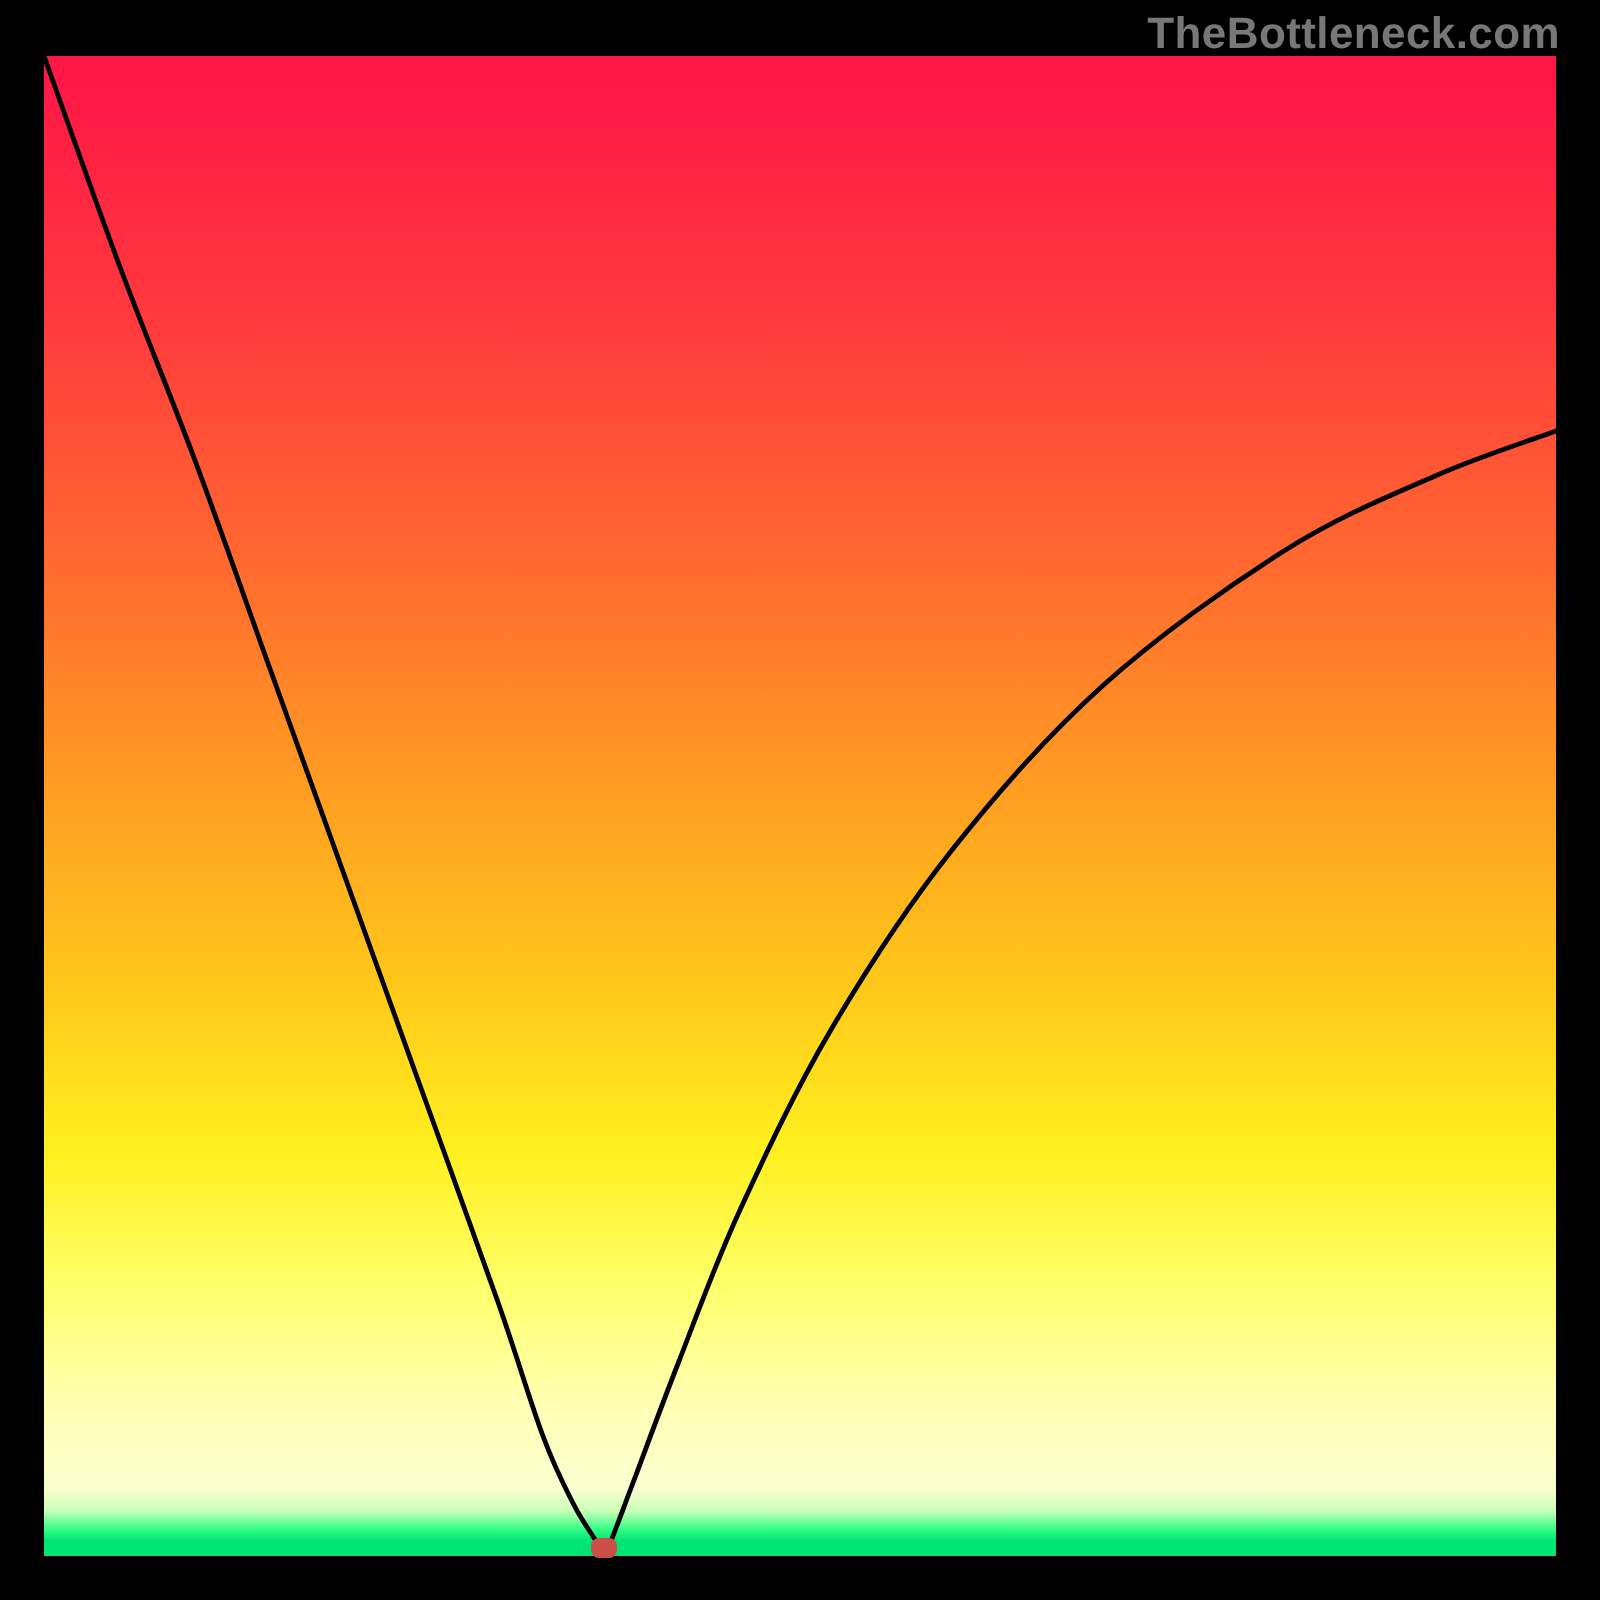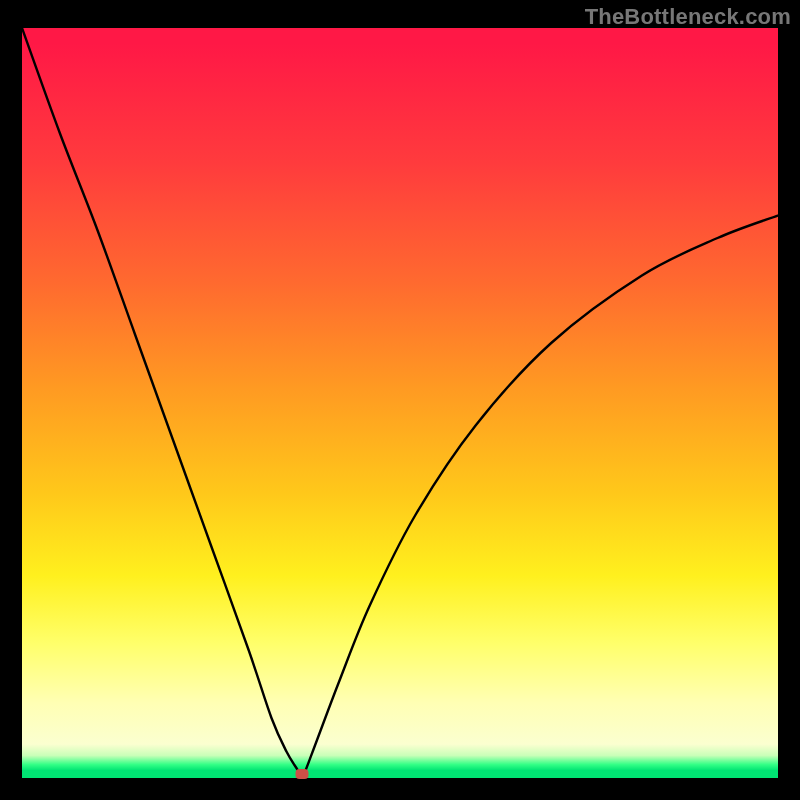--- a/index.html
+++ b/index.html
@@ -13,21 +13,21 @@
   }
   .stage {
     position: relative;
     width: 800px;
     height: 800px;
     background: #000;
   }
   .watermark {
     position: absolute;
     top: 4px;
-    right: 9px;
+    right: 20px;
     color: #777;
     font-size: 22px;
     font-weight: 600;
     letter-spacing: 0.2px;
   }
   .plot-frame {
     position: absolute;
     left: 22px;
     top: 28px;
     width: 756px;

